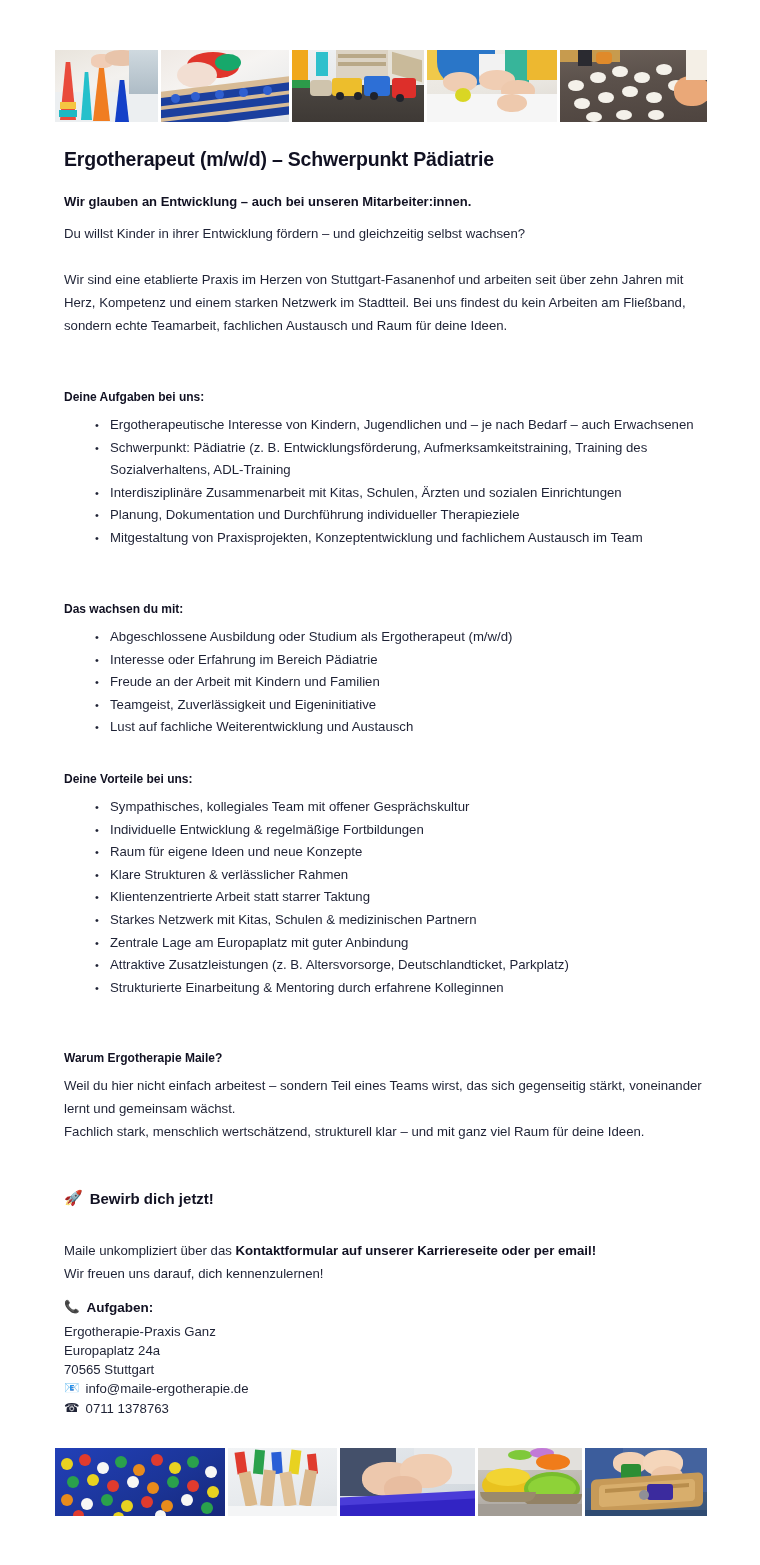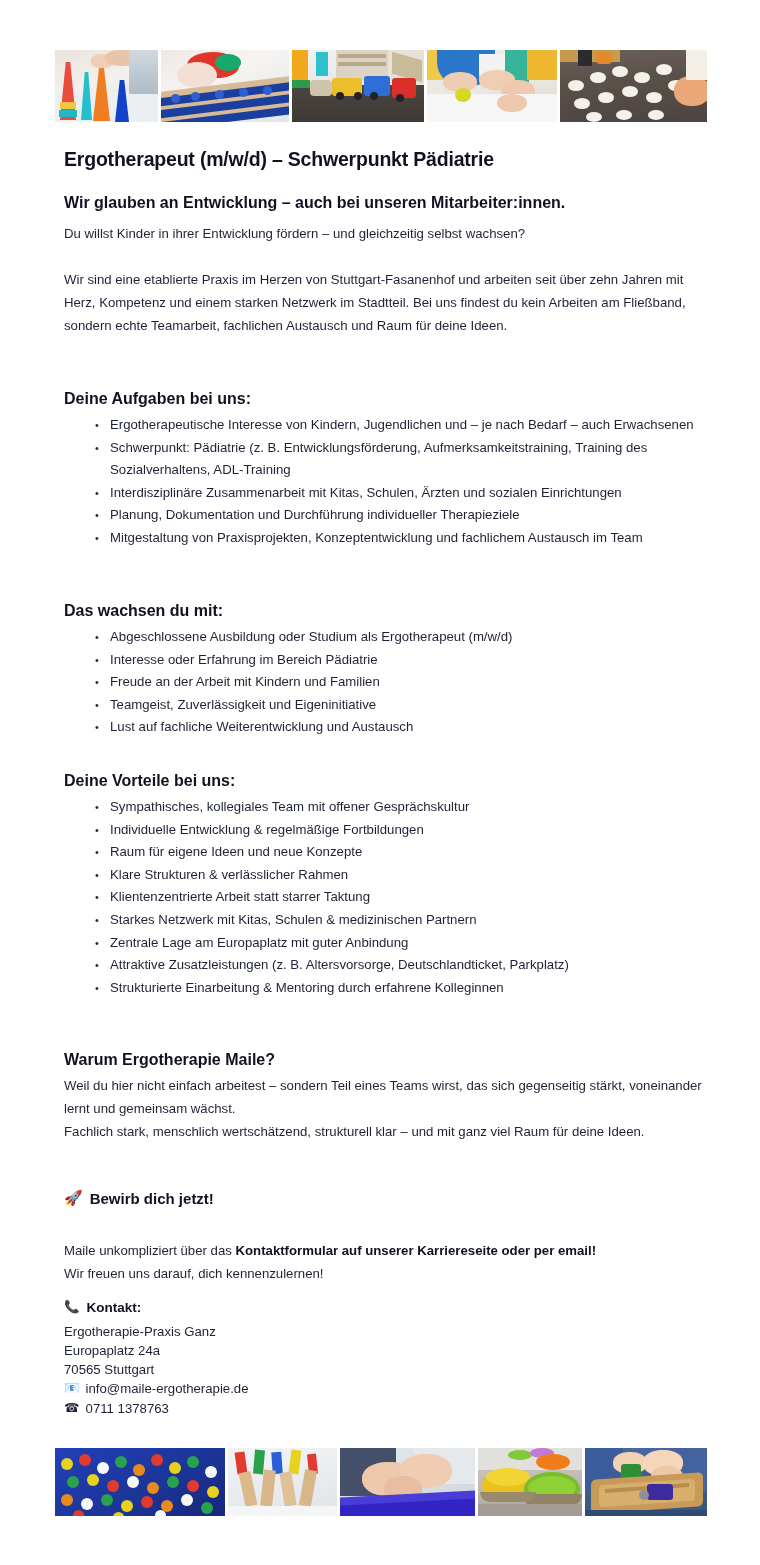--- a/index.html
+++ b/index.html
@@ -48,32 +48,32 @@
   .content { position: absolute; left: 64px; top: 0; width: 640px; }
 
   h1.title {
     font-size: 19.5px;
     font-weight: bold;
     letter-spacing: -0.2px;
     margin: 0;
     color: #111122;
   }
   .lead {
-    font-size: 16px;
+    font-size: 13px;
     font-weight: bold;
     color: #111122;
   }
   p.body, .body {
     font-size: 13.2px;
     line-height: 23px;
     color: #1e2235;
     margin: 0;
   }
   h2.section {
-    font-size: 16px;
+    font-size: 12px;
     font-weight: bold;
     color: #111122;
     margin: 0;
   }
   ul.bullets {
     list-style: none;
     margin: 0;
     padding: 0;
   }
   ul.bullets > li {
@@ -268,21 +268,21 @@
     <span>Bewirb dich jetzt!</span>
   </div>
 
   <div class="body content" style="top:1239px;">
     <span>Maile unkompliziert über das </span><b>Kontaktformular auf unserer Karriereseite oder per email!</b>
   </div>
   <div class="body content" style="top:1262px;">Wir freuen uns darauf, dich kennenzulernen!</div>
 
   <div class="kontakt-head content" style="top:1300px;">
     <span class="emoji-sm">📞</span>
-    <span>Kontakt:</span>
+    <span>Aufgaben:</span>
   </div>
   <div class="kontakt-line content" style="top:1322px;">Ergotherapie-Praxis Ganz</div>
   <div class="kontakt-line content" style="top:1341px;">Europaplatz 24a</div>
   <div class="kontakt-line content" style="top:1360px;">70565 Stuttgart</div>
   <div class="kontakt-line content" style="top:1379px;">
     <span class="emoji-sm">📧</span>
     <span>info@maile-ergotherapie.de</span>
   </div>
   <div class="kontakt-line content" style="top:1399px;">
     <span class="emoji-sm">☎</span>

